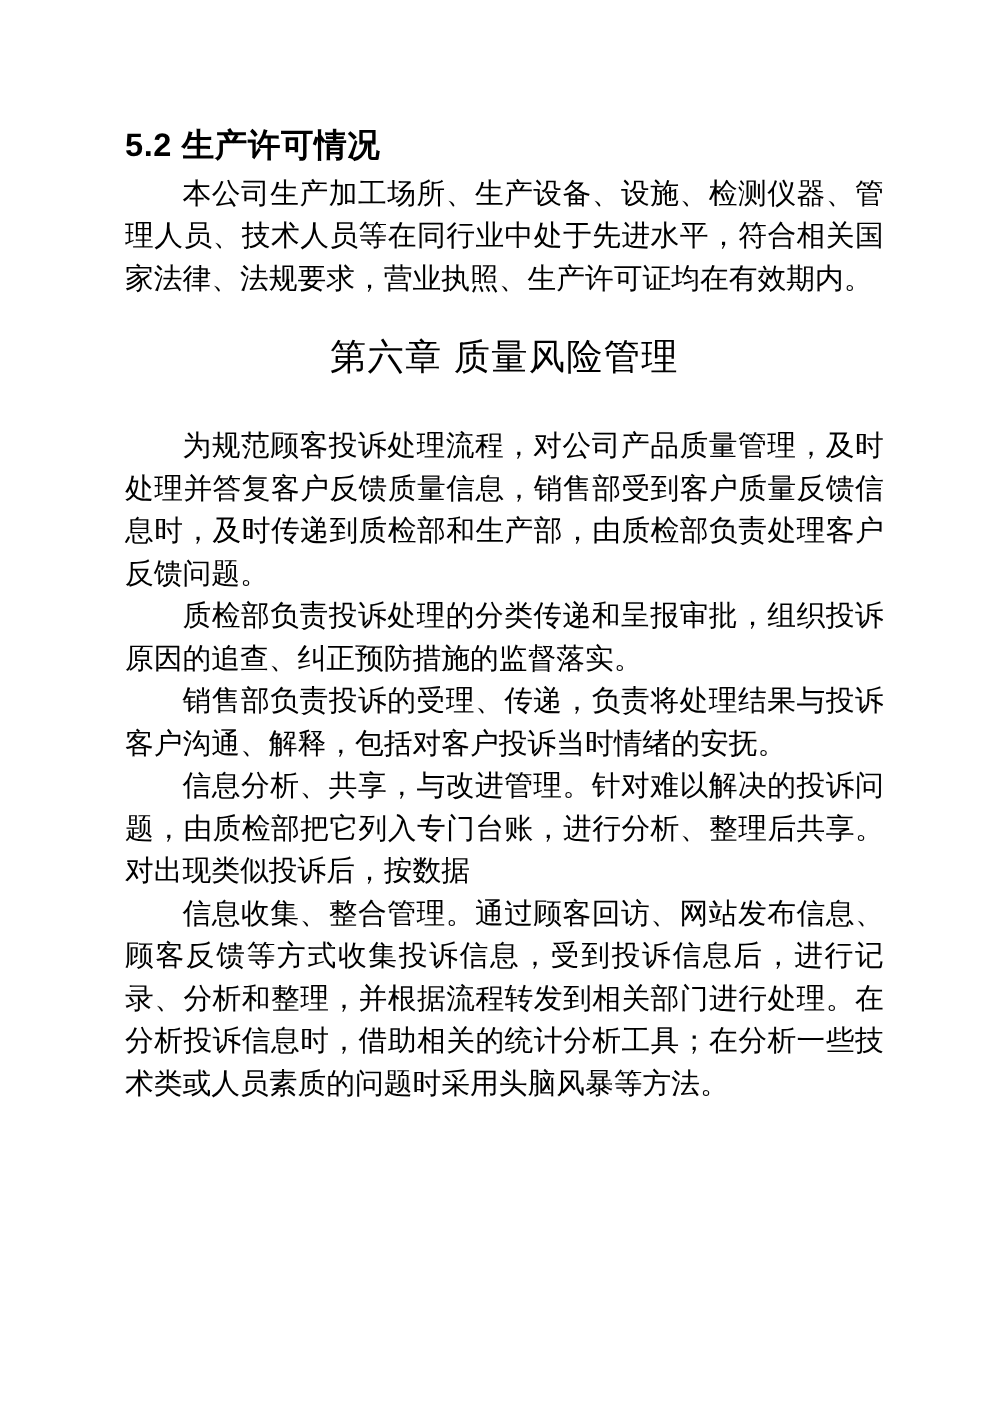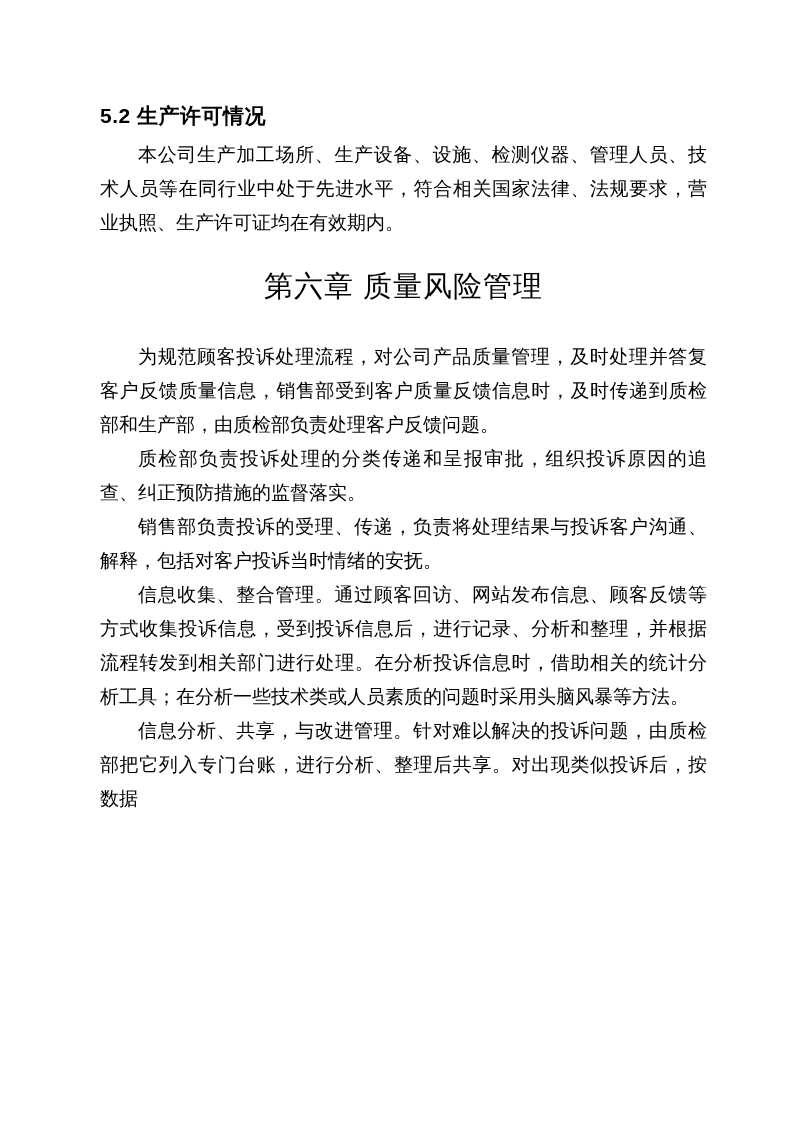--- a/index.html
+++ b/index.html
@@ -15,36 +15,36 @@
     padding: 103px 93px 0 100px;
     background: var(--page-bg, #ffffff);
     color: var(--text-color, #000000);
     font-family: "Liberation Serif", "DejaVu Serif", serif;
     overflow: hidden;
   }
   .subheading {
     margin: 0 0 9px 0;
     font-family: "Liberation Sans", "DejaVu Sans", sans-serif;
     font-weight: bold;
-    font-size: 21px;
+    font-size: 26px;
     line-height: 26px;
     letter-spacing: 0.5px;
   }
   .chapter-title {
     margin: 26px 0 34px 0;
     font-family: "Liberation Sans", "DejaVu Sans", sans-serif;
     font-weight: normal;
     font-size: 29px;
     line-height: 40px;
     text-align: center;
     letter-spacing: 1px;
   }
   .body-para {
     margin: 0;
-    font-size: 19px;
+    font-size: 23px;
     line-height: 34px;
     text-align: justify;
     text-indent: 2em;
     word-break: break-all;
   }
 </style>
 </head>
 <body>
 
 <div class="page" style="--page-bg: #ffffff; --text-color: #000000;">
@@ -57,17 +57,17 @@
 
 
   <p class="body-para">为规范顾客投诉处理流程，对公司产品质量管理，及时处理并答复客户反馈质量信息，销售部受到客户质量反馈信息时，及时传递到质检部和生产部，由质检部负责处理客户反馈问题。</p>
 
   <p class="body-para">质检部负责投诉处理的分类传递和呈报审批，组织投诉原因的追查、纠正预防措施的监督落实。</p>
 
   <p class="body-para">销售部负责投诉的受理、传递，负责将处理结果与投诉客户沟通、解释，包括对客户投诉当时情绪的安抚。</p>
 
 
 
+  <p class="body-para">信息分析、共享，与改进管理。针对难以解决的投诉问题，由质检部把它列入专门台账，进行分析、整理后共享。对出现类似投诉后，按数据</p>
+
   <p class="body-para">信息收集、整合管理。通过顾客回访、网站发布信息、顾客反馈等方式收集投诉信息，受到投诉信息后，进行记录、分析和整理，并根据流程转发到相关部门进行处理。在分析投诉信息时，借助相关的统计分析工具；在分析一些技术类或人员素质的问题时采用头脑风暴等方法。</p>
-
-  <p class="body-para">信息分析、共享，与改进管理。针对难以解决的投诉问题，由质检部把它列入专门台账，进行分析、整理后共享。对出现类似投诉后，按数据</p>
 
 </div>
 
 </body></html>

